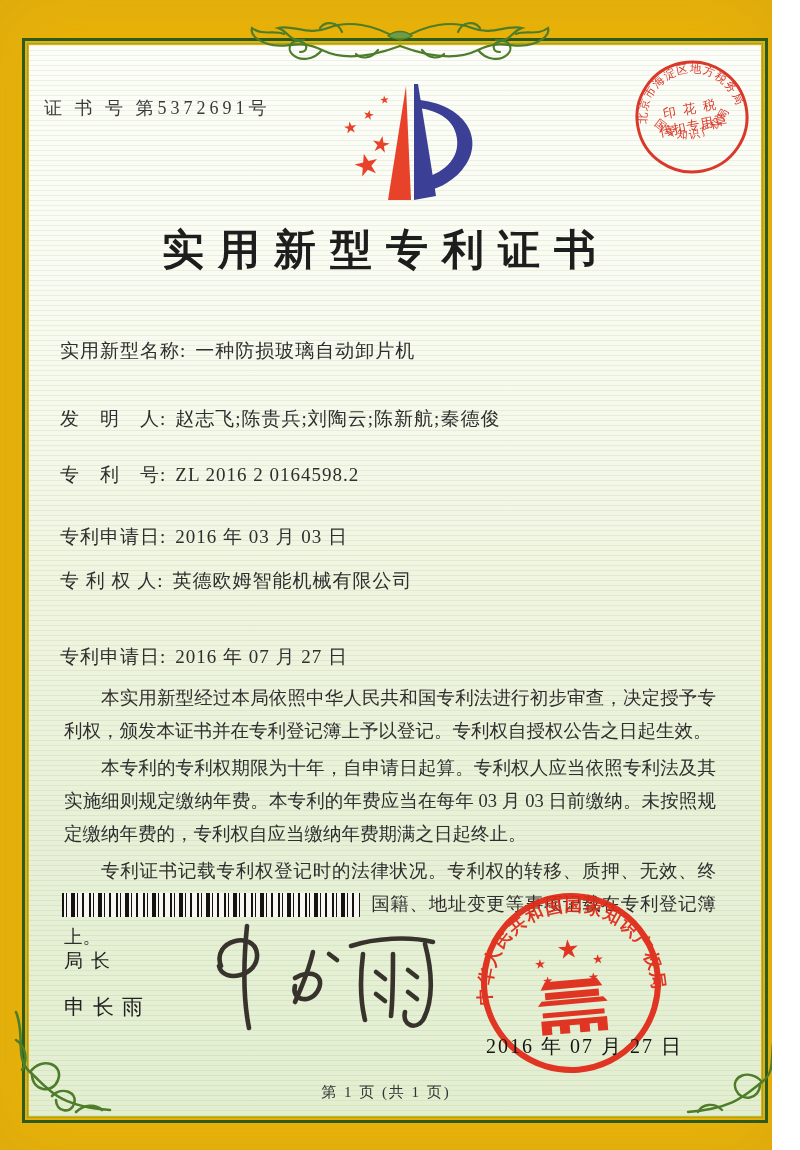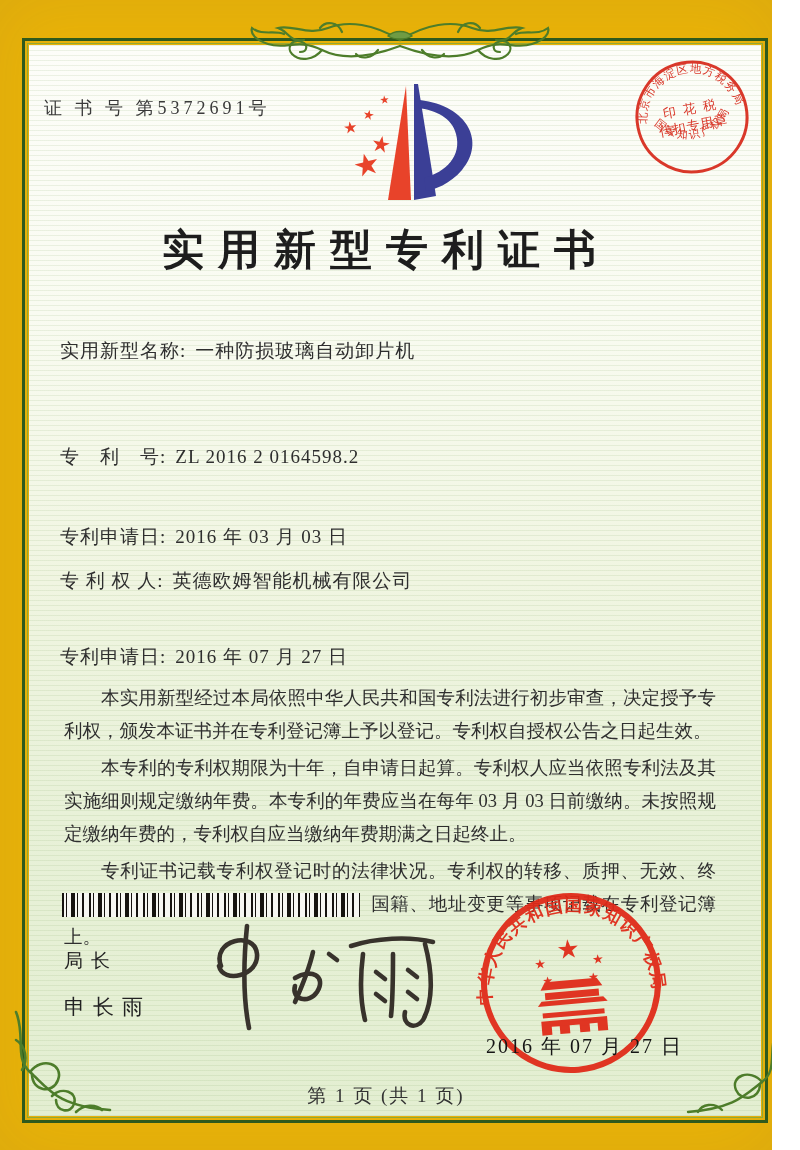--- a/index.html
+++ b/index.html
@@ -41,21 +41,21 @@
   .barcode{
     position:absolute;left:62px;top:893px;width:298px;height:24px;
     background:repeating-linear-gradient(90deg,
       #15120f 0 2px,#f6f6f2 2px 4px,#15120f 4px 5px,#f6f6f2 5px 9px,
       #15120f 9px 13px,#f6f6f2 13px 15px,#15120f 15px 16px,#f6f6f2 16px 20px,
       #15120f 20px 22px,#f6f6f2 22px 27px);
   }
   .sig-title{left:64px;top:948px;font-size:19px;letter-spacing:8px;color:#222;}
   .sig-name{left:64px;top:993px;font-size:21px;letter-spacing:8px;color:#222;}
   .seal-date{left:486px;top:1033px;font-size:20px;letter-spacing:2px;color:#151515;}
-  .footer{left:0;right:0;top:1083px;text-align:center;font-size:19px;letter-spacing:2px;color:#333;}
+  .footer{left:0;right:0;top:1083px;text-align:center;font-size:15px;letter-spacing:2px;color:#333;}
   svg{position:absolute;overflow:visible;}
   .logo-svg{left:328px;top:78px;}
   .seal-top-svg{left:633px;top:58px;transform:rotate(-11deg);}
   .seal-bottom-svg{left:476px;top:888px;transform:rotate(-5deg);opacity:.94;}
   .sig-svg{left:183px;top:914px;}
   .orn-top-svg{left:238px;top:6px;}
   .orn-bl-svg{left:6px;top:1010px;}
   .orn-br-svg{left:676px;top:1030px;}
 </style>
 </head>
@@ -129,21 +129,24 @@
     <text fill="#d9382a" font-size="11" letter-spacing="2">
       <textPath href="#arcBotT" startOffset="50%" text-anchor="middle">国家知识产权局</textPath>
     </text>
   </svg>
 
   <div class="txt title">实用新型专利证书</div>
 
   <div class="txt field" style="top:338px">
     <span>实用新型名称:</span><span class="val">一种防损玻璃自动卸片机</span>
   </div>
-  <div class="txt field" style="top:444px">
+  <div class="txt field" style="top:406px">
+    <span>发　明　人:</span><span class="val">赵志飞;陈贵兵;刘陶云;陈新航;秦德俊</span>
+  </div>
+  <div class="txt field" style="top:462px">
     <span>专　利　号:</span><span class="val">ZL 2016 2 0164598.2</span>
   </div>
   <div class="txt field" style="top:524px">
     <span>专利申请日:</span><span class="val">2016 年 03 月 03 日</span>
   </div>
   <div class="txt field" style="top:568px">
     <span>专 利 权 人:</span><span class="val">英德欧姆智能机械有限公司</span>
   </div>
   <div class="txt field" style="top:644px">
     <span>专利申请日:</span><span class="val">2016 年 07 月 27 日</span>

